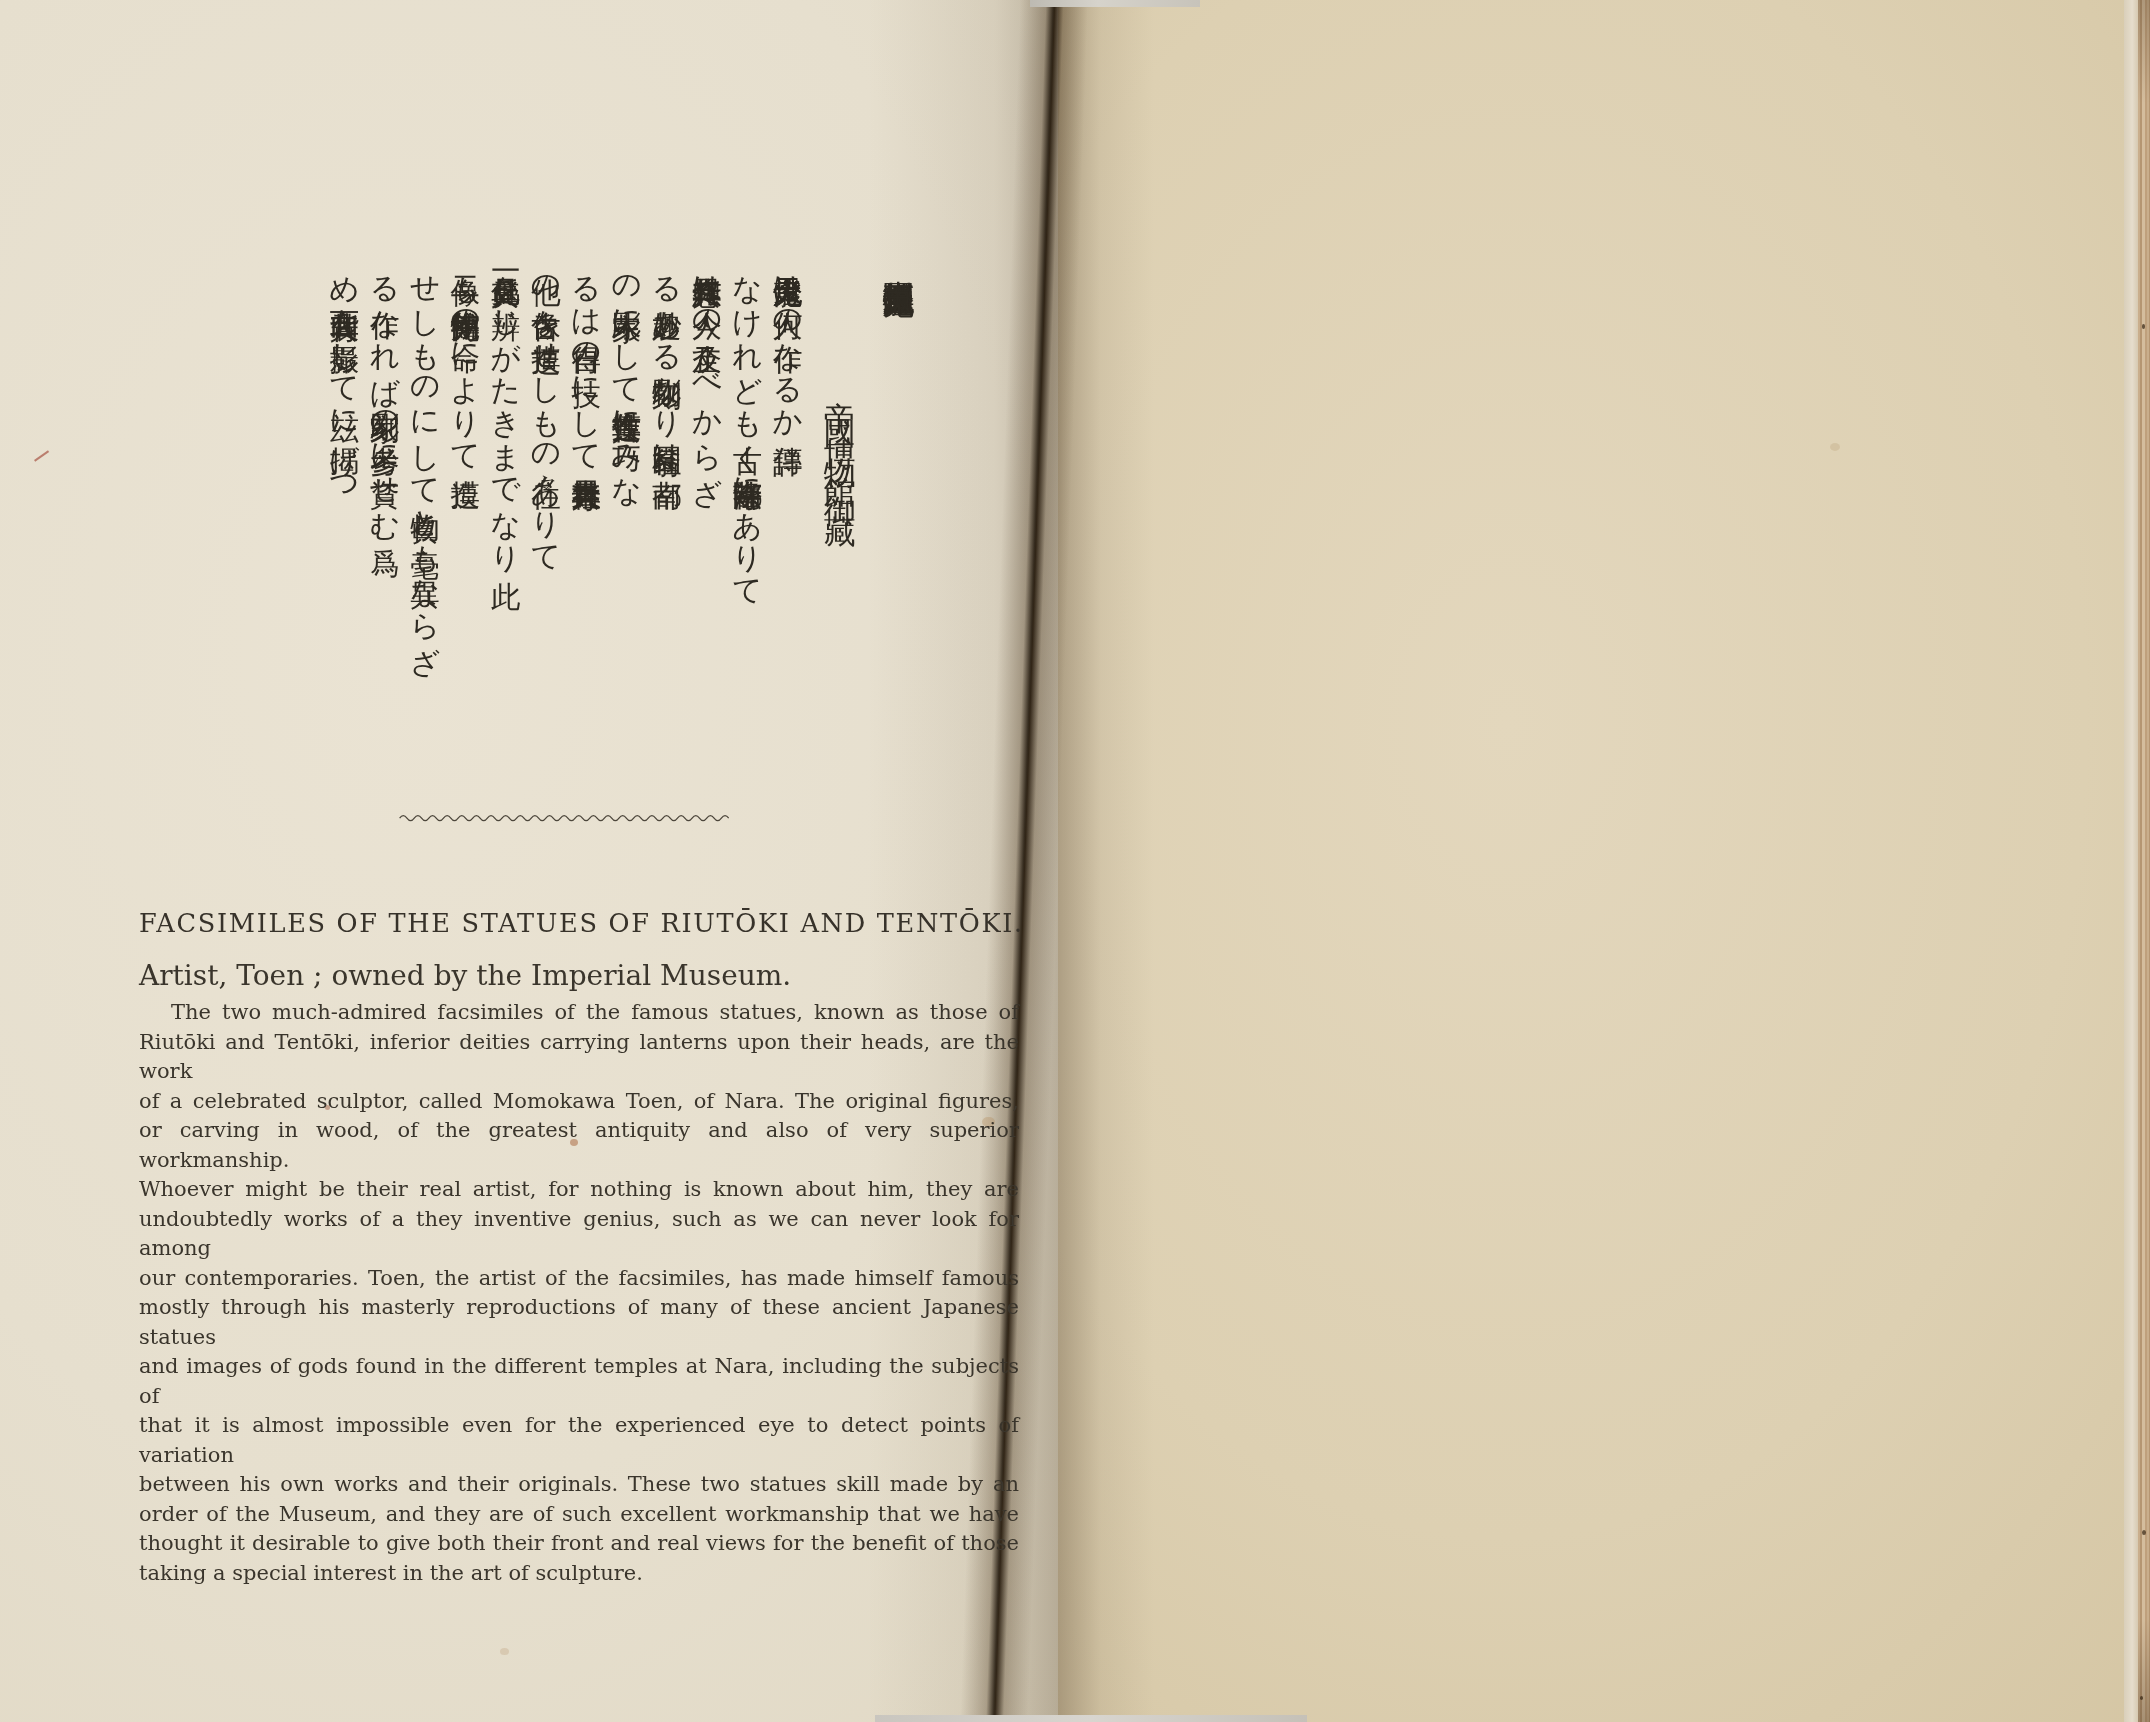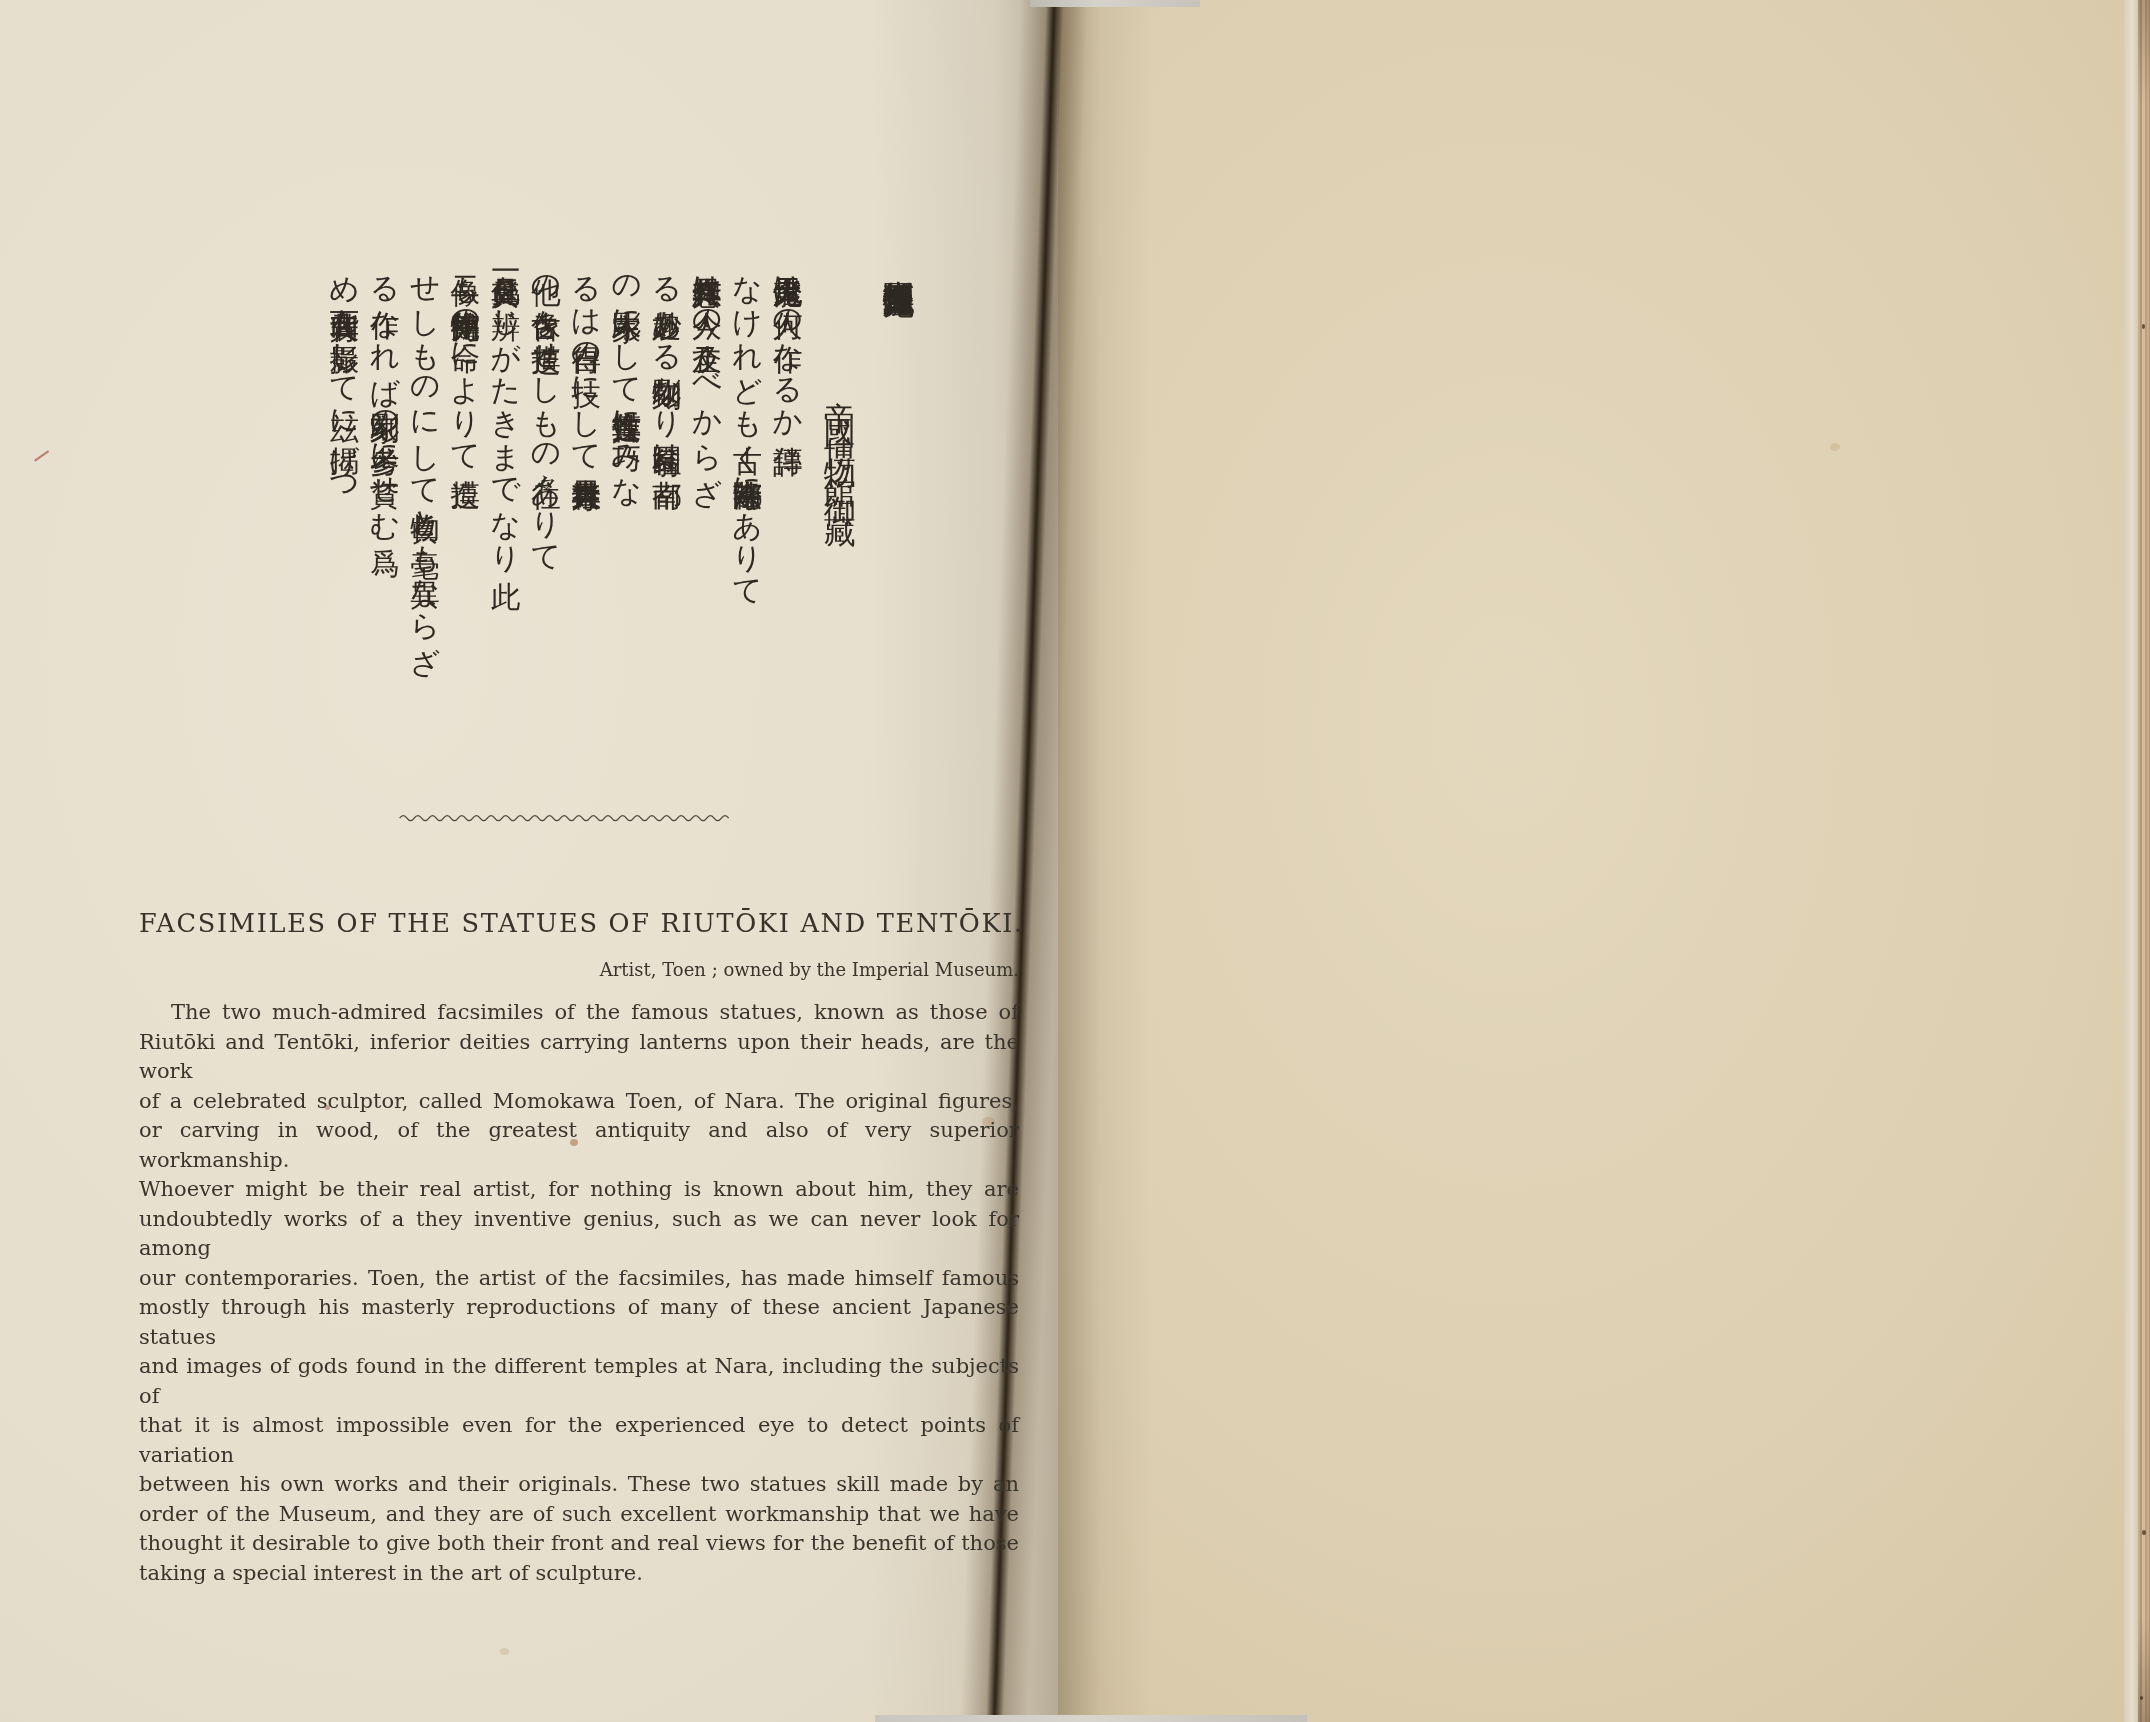--- a/index.html
+++ b/index.html
@@ -80,21 +80,21 @@
   .divider { position:absolute; left:397px; top:813px; width:336px; height:9px; }
 
   
   .en-head {
     position:absolute; left:139px; top:908px; width:880px;
     text-align:right; font-size:25.6px; letter-spacing:1.7px; color:#37322a;
     white-space:nowrap;
   }
   .en-sub {
     position:absolute; left:139px; top:959px; width:880px;
-    text-align:right; font-size:18px; color:#3a352c;
+    text-align:left; font-size:28px; color:#3a352c;
   }
   .paragraph {
     position:absolute; left:139px; top:998px; width:880px;
     font-size:21px; line-height:29.5px; color:#3a352c;
   }
   .par-line { text-align:justify; text-align-last:justify; }
   .par-line.first { text-indent:32px; }
   .par-line.last  { text-align-last:left; }
 </style>
 </head>

